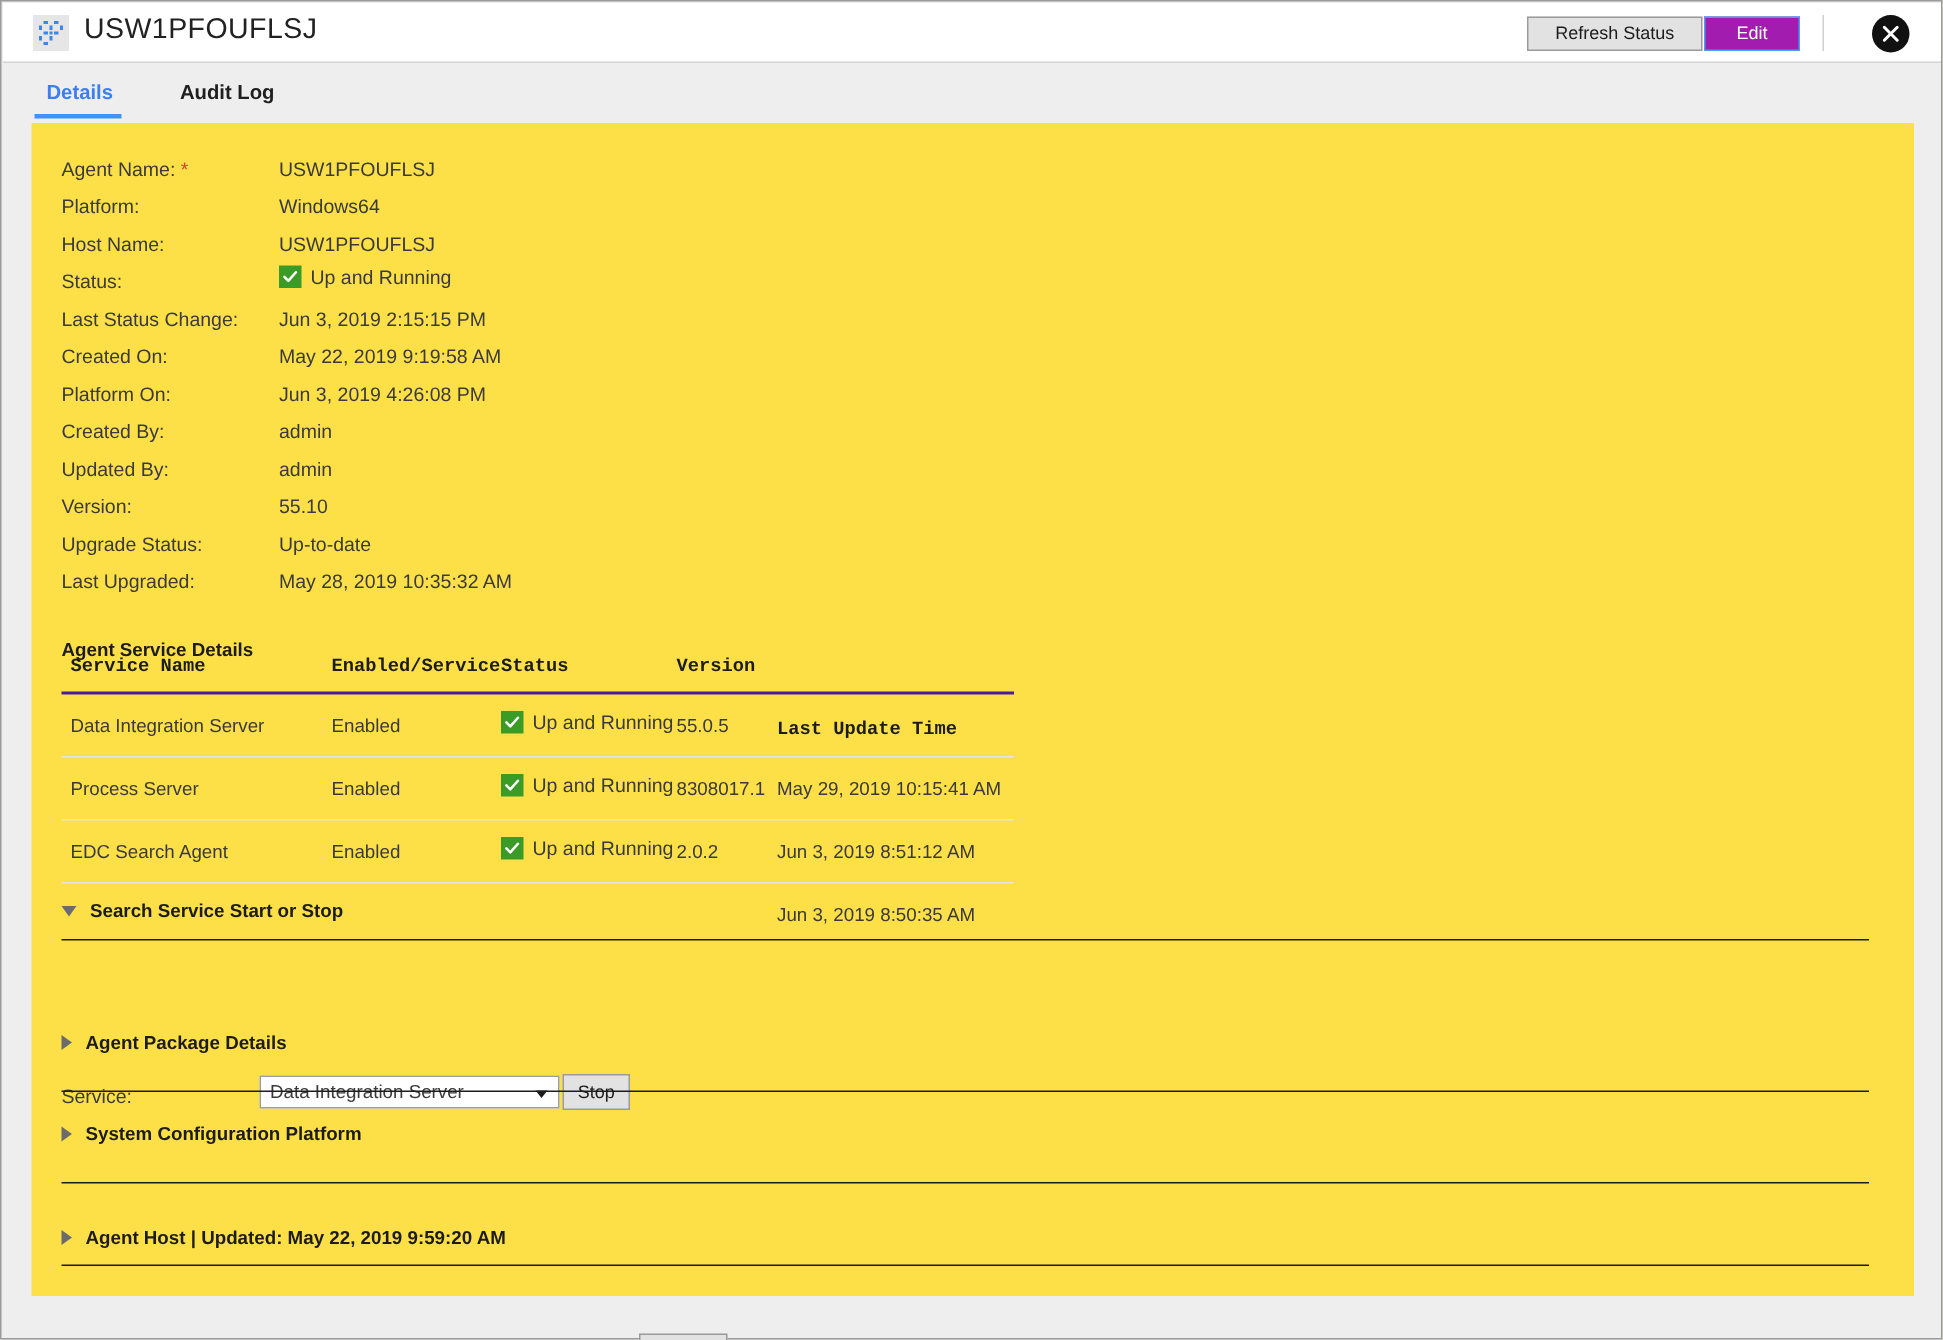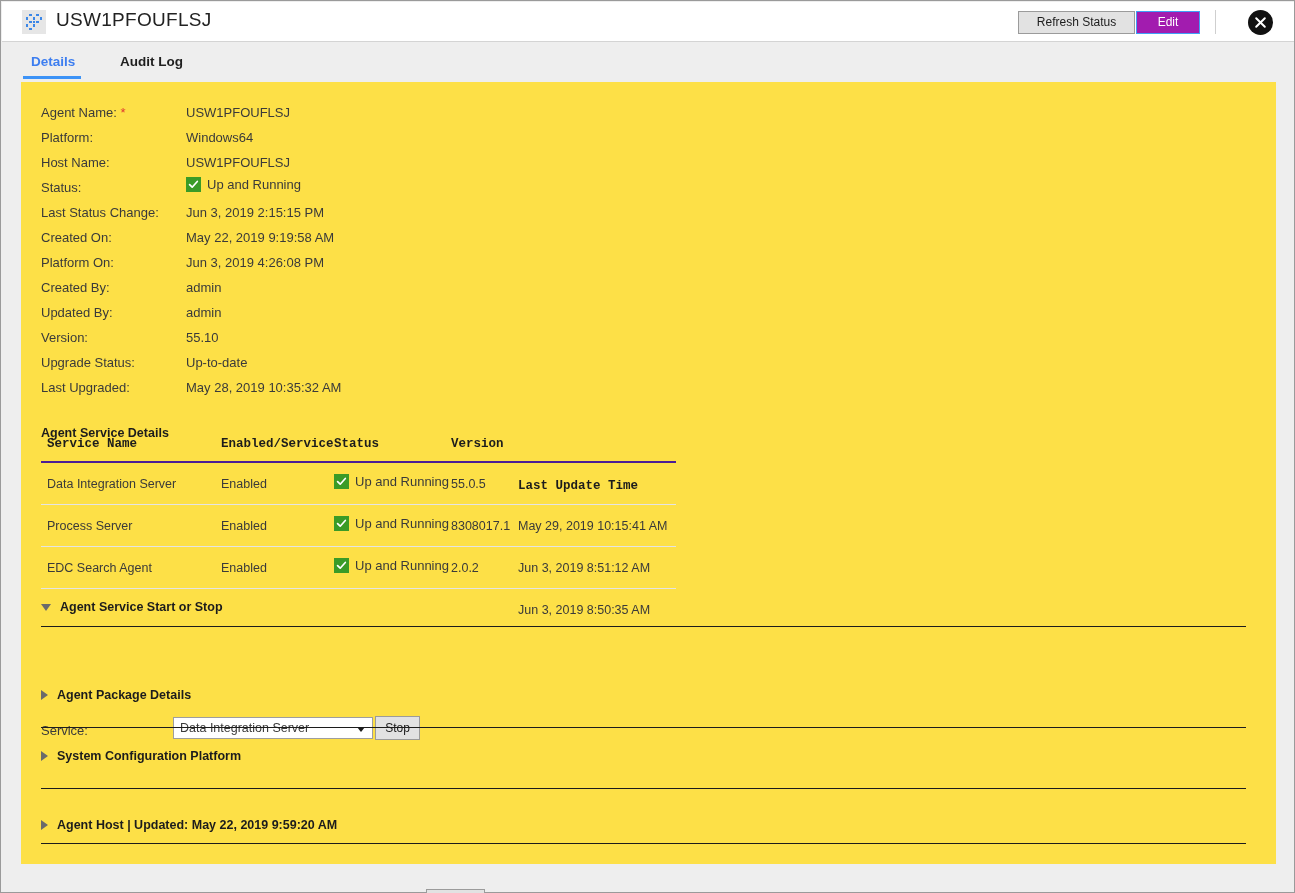--- a/index.html
+++ b/index.html
@@ -467,21 +467,21 @@
           </span>
           <span class="status-text">Up and Running</span>
         </div>
         <span class="c-version">2.0.2</span>
         <span class="c-time">Jun 3, 2019 8:50:35 AM</span>
       </div>
     </div>
 
     <div class="collapse-head" style="top:518px;">
       <span class="tri down"></span>
-      <span class="collapse-label">Agent Service Start or Stop</span>
+      <span class="collapse-label">Search Service Start or Stop</span>
     </div>
     <div class="hr" style="top:544px;"></div>
 
     <span class="svc-pick-label">Service:</span>
     <div class="select-box">
       <span class="select-text">Data Integration Server</span>
       <span class="select-caret"></span>
     </div>
     <div class="btn btn-grey stop-btn">Stop</div>
 

